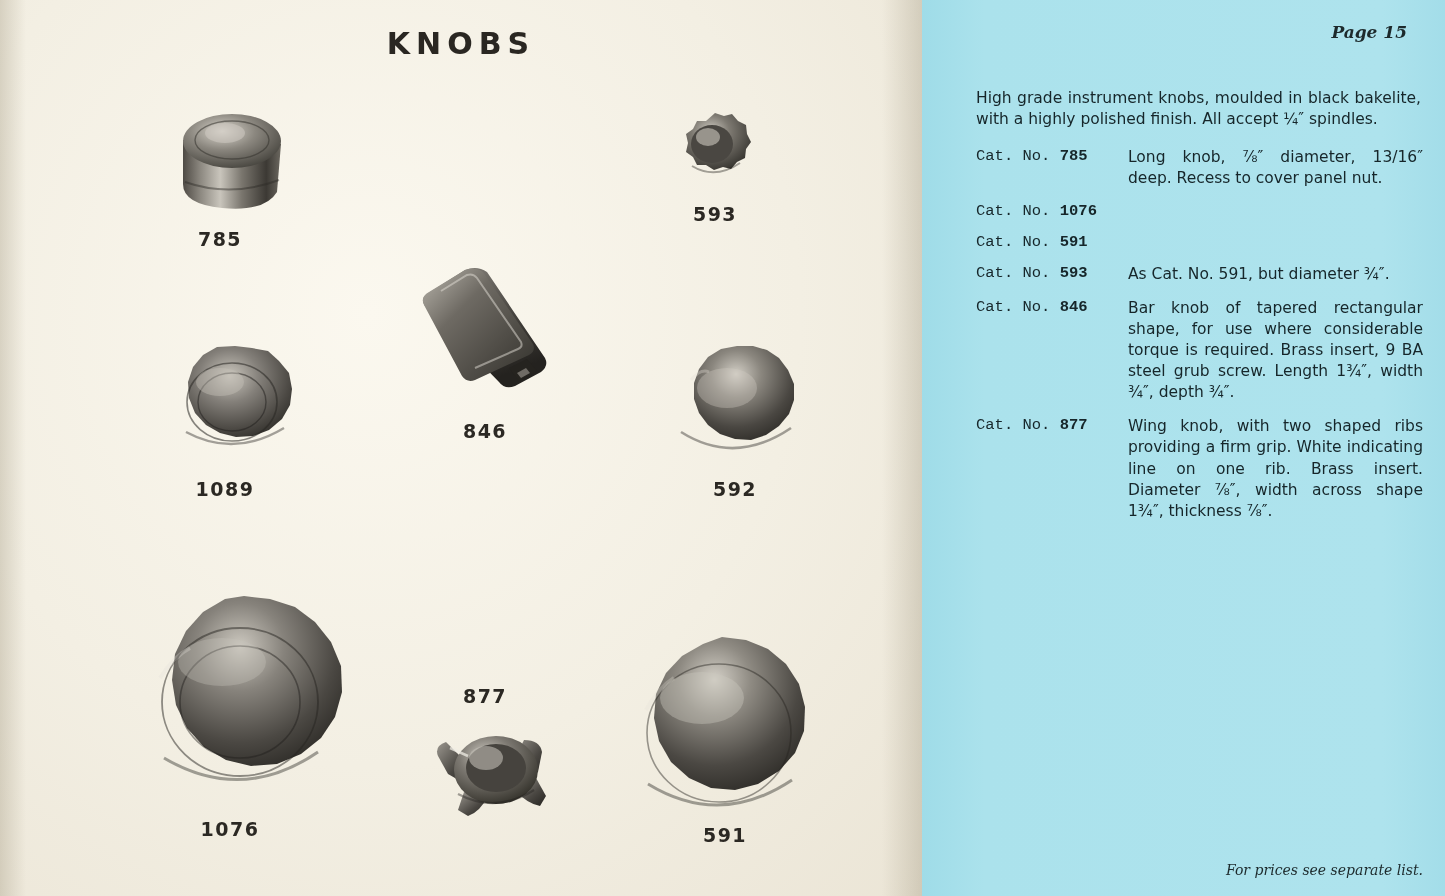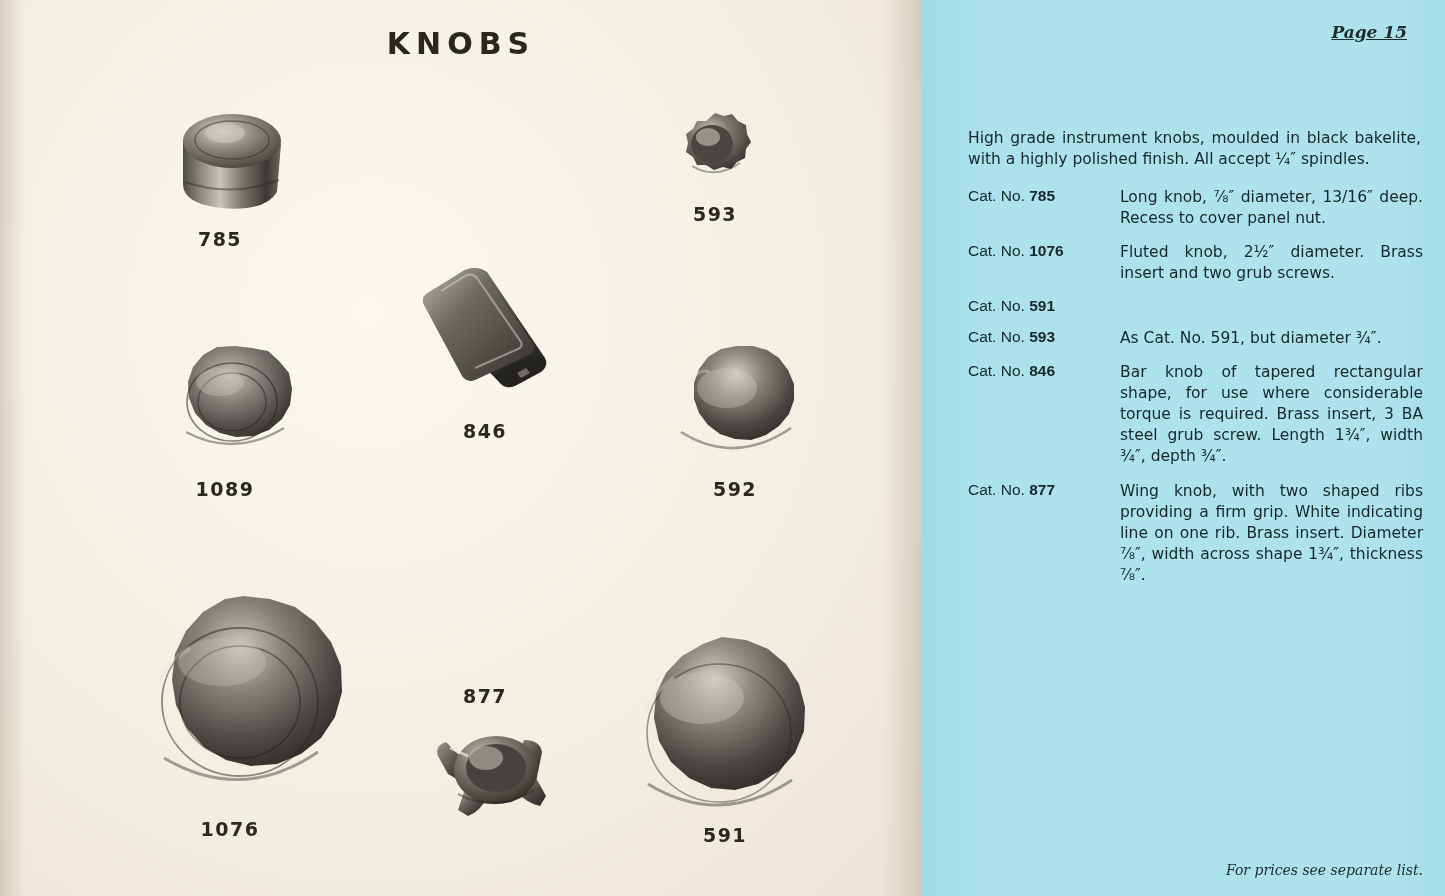--- a/index.html
+++ b/index.html
@@ -84,46 +84,44 @@
   }
   .page-number {
     position: absolute;
     right: 38px;
     top: 22px;
     font-family: "DejaVu Serif", serif;
     font-style: italic;
     font-weight: bold;
     font-size: 17px;
     color: #1d2a2c;
-    text-decoration: underline;
   }
   .panel-body {
     position: absolute;
-    left: 46px;
+    left: 54px;
     right: 18px;
     top: 88px;
-    margin-top: 40px;
   }
   .intro {
     font-family: "DejaVu Sans", sans-serif;
     font-size: 15.5px;
     line-height: 1.38;
     color: #16262a;
     text-align: justify;
     margin: 0 0 16px 0;
     padding-right: 6px;
   }
   .entry {
     display: flex;
     margin-bottom: 13px;
     align-items: flex-start;
   }
   .entry-cat {
     flex: 0 0 152px;
-    font-family: Liberation Sans, sans-serif;
+    font-family: Liberation Mono, monospace;
     font-size: 15.5px;
     color: #16262a;
     white-space: nowrap;
     padding-top: 0;
   }
   .entry-cat b { font-weight: bold; }
   .entry-desc {
     flex: 1 1 auto;
     font-family: "DejaVu Sans", sans-serif;
     font-size: 15.5px;
@@ -321,21 +319,20 @@
           <b>785</b>
         </div>
         <div class="entry-desc">Long knob, ⅞″ diameter, 13/16″ deep.  Recess to cover panel nut.</div>
       </div>
 
       <div class="entry">
         <div class="entry-cat">
           <span>Cat. No.</span>
           <b>1076</b>
         </div>
-        <div class="entry-desc">Fluted knob, 2½″ diameter.  Brass insert and two grub screws.</div>
       </div>
 
 
       <div class="entry">
         <div class="entry-cat">
           <span>Cat. No.</span>
           <b>591</b>
         </div>
       </div>
 
@@ -346,21 +343,21 @@
           <b>593</b>
         </div>
         <div class="entry-desc">As Cat. No. 591, but diameter ¾″.</div>
       </div>
 
       <div class="entry">
         <div class="entry-cat">
           <span>Cat. No.</span>
           <b>846</b>
         </div>
-        <div class="entry-desc">Bar knob of tapered rectangular shape, for use where considerable torque is required.  Brass insert, 3 BA steel grub screw.  Length 1¾″, width ¾″, depth ¾″.</div>
+        <div class="entry-desc">Bar knob of tapered rectangular shape, for use where considerable torque is required.  Brass insert, 9 BA steel grub screw.  Length 1¾″, width ¾″, depth ¾″.</div>
       </div>
 
       <div class="entry">
         <div class="entry-cat">
           <span>Cat. No.</span>
           <b>877</b>
         </div>
         <div class="entry-desc">Wing knob, with two shaped ribs providing a firm grip.  White indicating line on one rib.  Brass insert.  Diameter ⅞″, width across shape 1¾″, thickness ⅞″.</div>
       </div>
 

